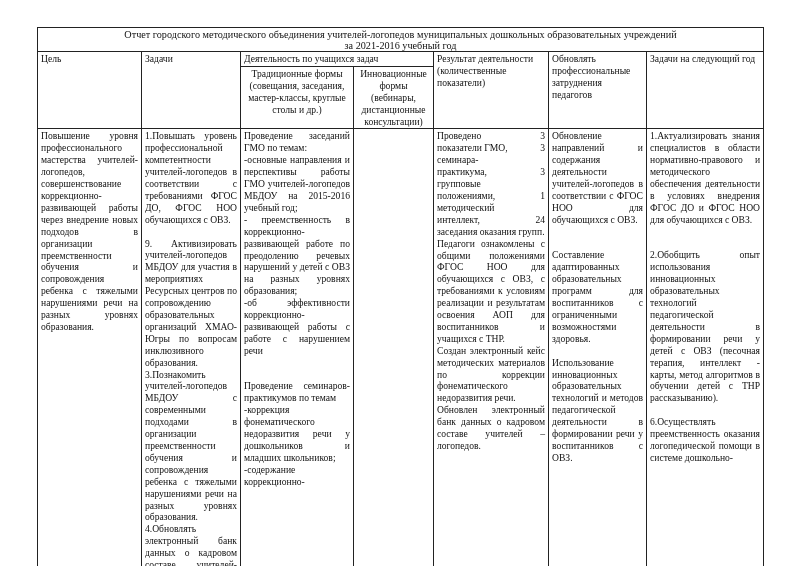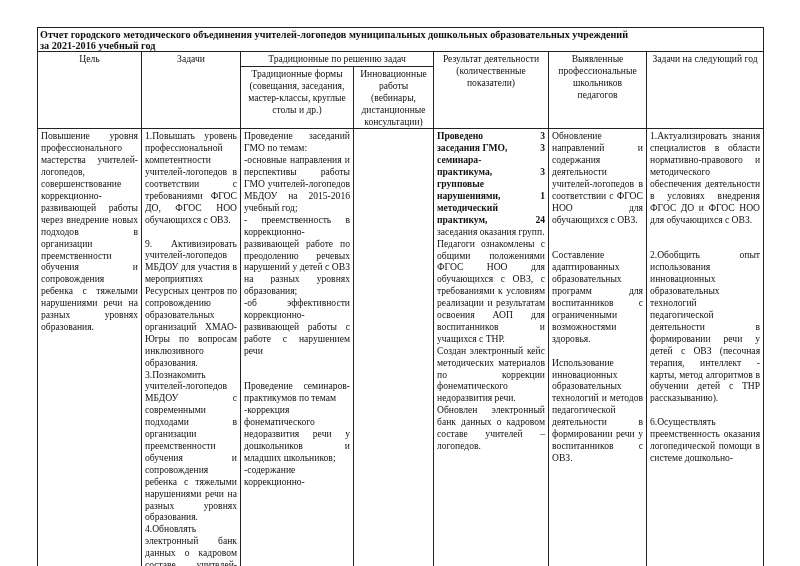--- a/index.html
+++ b/index.html
@@ -2,28 +2,28 @@
 <html><head>
   <meta charset="utf-8">
   <style>
     html, body { margin: 0; padding: 0; background: #ffffff; }
     body { width: 800px; height: 566px; position: relative; overflow: hidden;
            font-family: "Liberation Serif", serif; color: #111; }
     .page { position: absolute; left: 37px; top: 27px; width: 726px; }
     table.report { border-collapse: collapse; width: 726px; table-layout: fixed; }
     table.report td { border: 1px solid #222; vertical-align: top; padding: 1px 3px;
                       font-size: 9.6px; line-height: 11.9px; }
-    .title-cell { font-size: 10.2px !important; line-height: 11px !important; padding: 1px 2px 0 2px !important; font-weight: bold; }
-    .hdr { text-align: center; font-family: Liberation Serif, serif; }
+    .title-cell { text-align: center; font-size: 10.2px !important; line-height: 11px !important; padding: 1px 2px 0 2px !important; }
+    .hdr { text-align: left; font-family: Liberation Serif, serif; }
     .hdr-sub { text-align: center; margin-top: 8px; }
     .body-cell { text-align: justify; }
     .para { margin: 0; }
     .gap { height: 11.9px; }
     .gap2 { height: 23.8px; }
-    .num-line { display: flex; justify-content: space-between; font-weight: bold; }
+    .num-line { display: flex; justify-content: space-between; }
     .outer-bottom { border-bottom: 1.5px solid #111 !important; }
   </style>
 </head>
 <body>
 
 <div class="page">
   <table class="report">
     <colgroup>
       <col style="width:104px">
       <col style="width:99px">
@@ -36,28 +36,28 @@
     <tbody>
         <tr>
       <td colspan="7" class="title-cell">
         <div>Отчет городского методического объединения учителей-логопедов муниципальных дошкольных образовательных учреждений</div>
         <div>за 2021-2016 учебный год</div>
       </td>
     </tr>
     <tr>
       <td rowspan="2" class="hdr">Цель</td>
       <td rowspan="2" class="hdr">Задачи</td>
-      <td colspan="2" class="hdr" style="border-bottom:1px solid #222;">Традиционные по решению задач</td>
+      <td colspan="2" class="hdr" style="border-bottom:1px solid #222;">Деятельность по учащихся задач</td>
       <td rowspan="2" class="hdr">Результат деятельности (количественные показатели)</td>
-      <td rowspan="2" class="hdr">Выявленные профессиональные школьников педагогов</td>
+      <td rowspan="2" class="hdr">Обновлять профессиональные затруднения педагогов</td>
       <td rowspan="2" class="hdr">Задачи на следующий год</td>
     </tr>
     <tr style="height:62px;">
       <td class="hdr-sub">Традиционные формы (совещания, заседания, мастер-классы, круглые столы и др.)</td>
-      <td class="hdr-sub">Инновационные работы (вебинары, дистанционные консультации)</td>
+      <td class="hdr-sub">Инновационные формы (вебинары, дистанционные консультации)</td>
     </tr>
     <tr style="height:395px;">
       <td class="body-cell outer-bottom">Повышение уровня профессионального мастерства учителей-логопедов, совершенствование коррекционно-развивающей работы через внедрение новых подходов в организации преемственности обучения и сопровождения ребенка с тяжелыми нарушениями речи на разных уровнях образования.</td>
 
       <td class="body-cell outer-bottom">
         <p class="para">1.Повышать уровень профессиональной компетентности учителей-логопедов в соответствии с требованиями ФГОС ДО, ФГОС НОО обучающихся с ОВЗ.</p>
         <div class="gap"></div>
         <p class="para">9. Активизировать учителей-логопедов МБДОУ для участия в мероприятиях Ресурсных центров по сопровождению образовательных организаций ХМАО-Югры по вопросам инклюзивного образования.</p>
         <p class="para">3.Познакомить учителей-логопедов МБДОУ с современными подходами в организации преемственности обучения и сопровождения ребенка с тяжелыми нарушениями речи на разных уровнях образования.</p>
         <p class="para">4.Обновлять электронный банк данных о кадровом составе учителей-логопедов.</p>
@@ -75,45 +75,45 @@
       </td>
 
       <td class="body-cell outer-bottom"></td>
 
       <td class="body-cell outer-bottom">
         <div class="num-line">
               <span>Проведено</span>
               <span>3</span>
             </div>
         <div class="num-line">
-              <span>заседания ГМО,</span>
+              <span>показатели ГМО,</span>
               <span>3</span>
             </div>
         <div class="num-line">
               <span>семинара-</span>
               <span></span>
             </div>
         <div class="num-line">
               <span>практикума,</span>
               <span>3</span>
             </div>
         <div class="num-line">
               <span>групповые</span>
               <span></span>
             </div>
         <div class="num-line">
-              <span>нарушениями,</span>
+              <span>положениями,</span>
               <span>1</span>
             </div>
         <div class="num-line">
               <span>методический</span>
               <span></span>
             </div>
         <div class="num-line">
-              <span>практикум,</span>
+              <span>интеллект,</span>
               <span>24</span>
             </div>
         <p class="para">заседания оказания групп.</p>
         <p class="para">Педагоги ознакомлены с общими положениями ФГОС НОО для обучающихся с ОВЗ, с требованиями к условиям реализации и результатам освоения АОП для воспитанников и учащихся с ТНР.</p>
         <p class="para"> Создан электронный кейс методических материалов по коррекции фонематического недоразвития речи.</p>
         <p class="para">Обновлен электронный банк данных о кадровом составе учителей – логопедов.</p>
       </td>
 
       <td class="body-cell outer-bottom">
         <p class="para">Обновление направлений и содержания деятельности учителей-логопедов в соответствии с ФГОС НОО для обучающихся с ОВЗ.</p>

